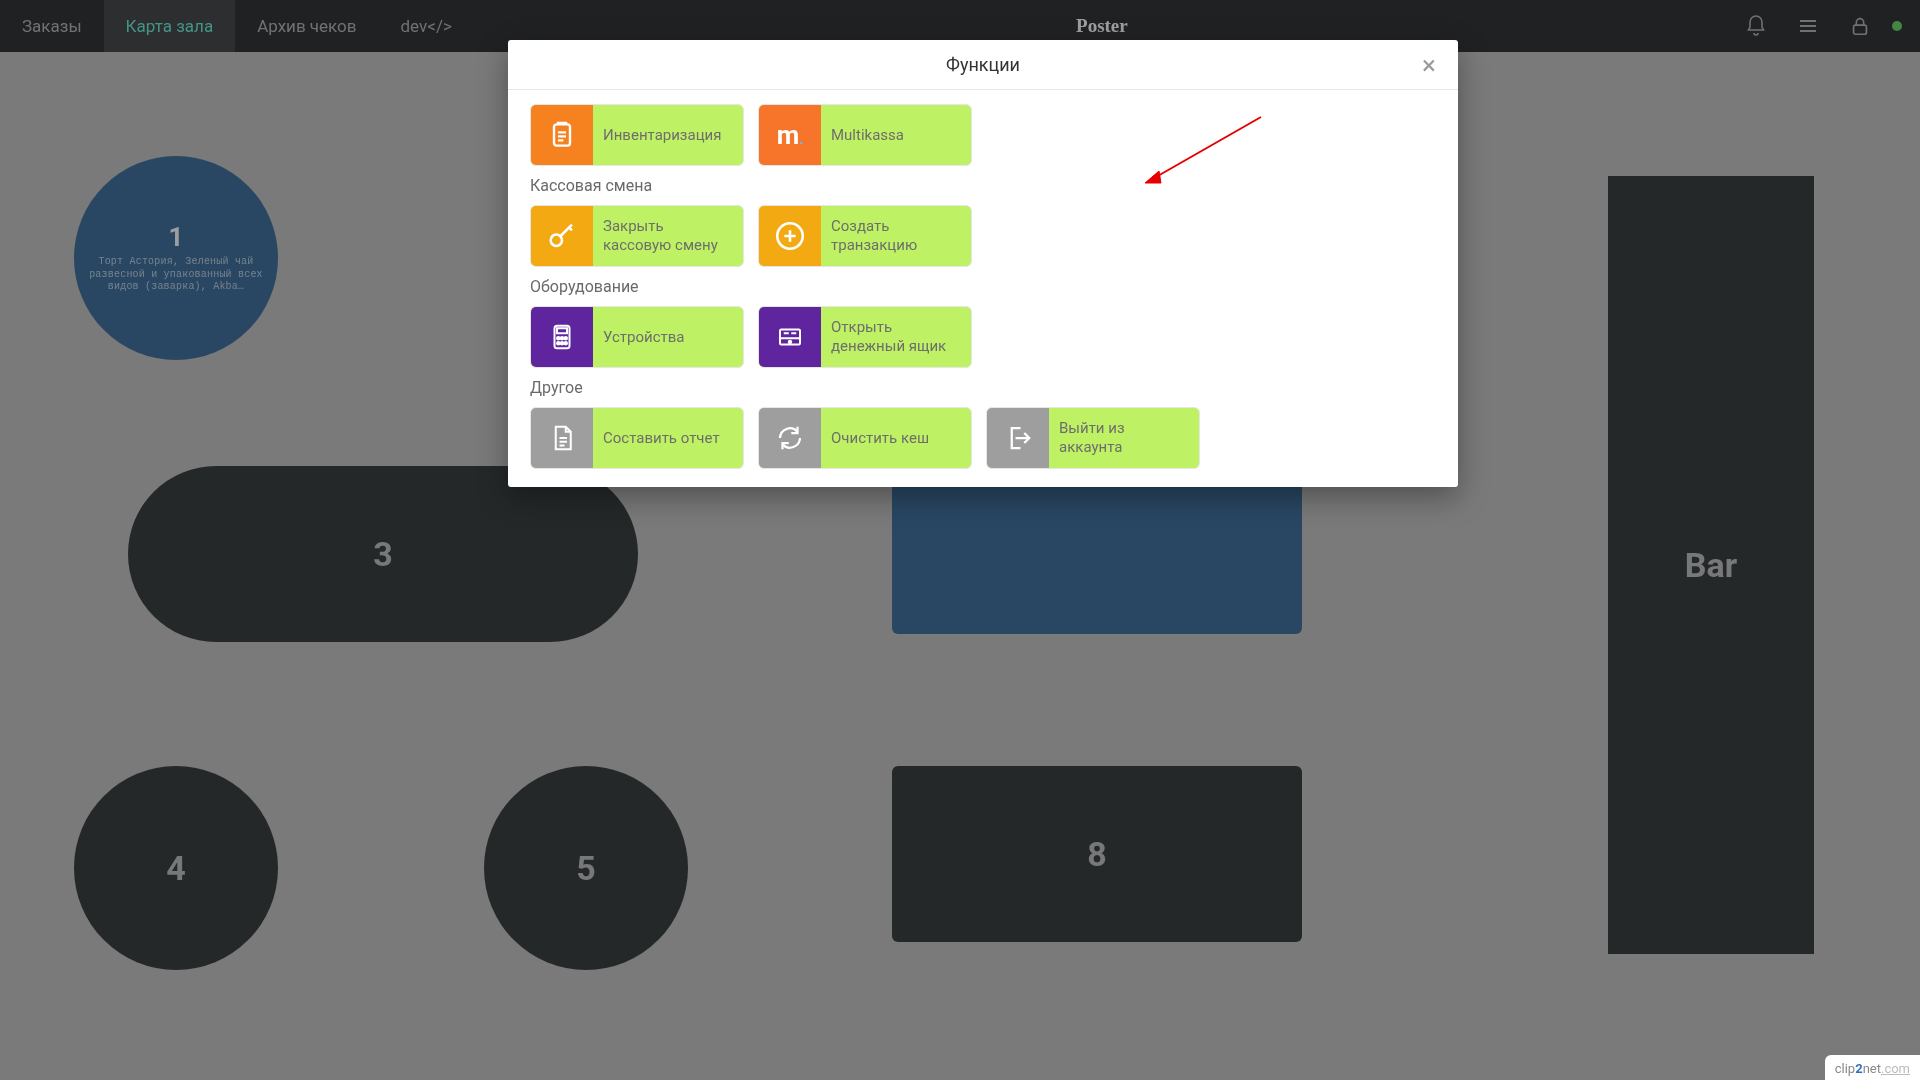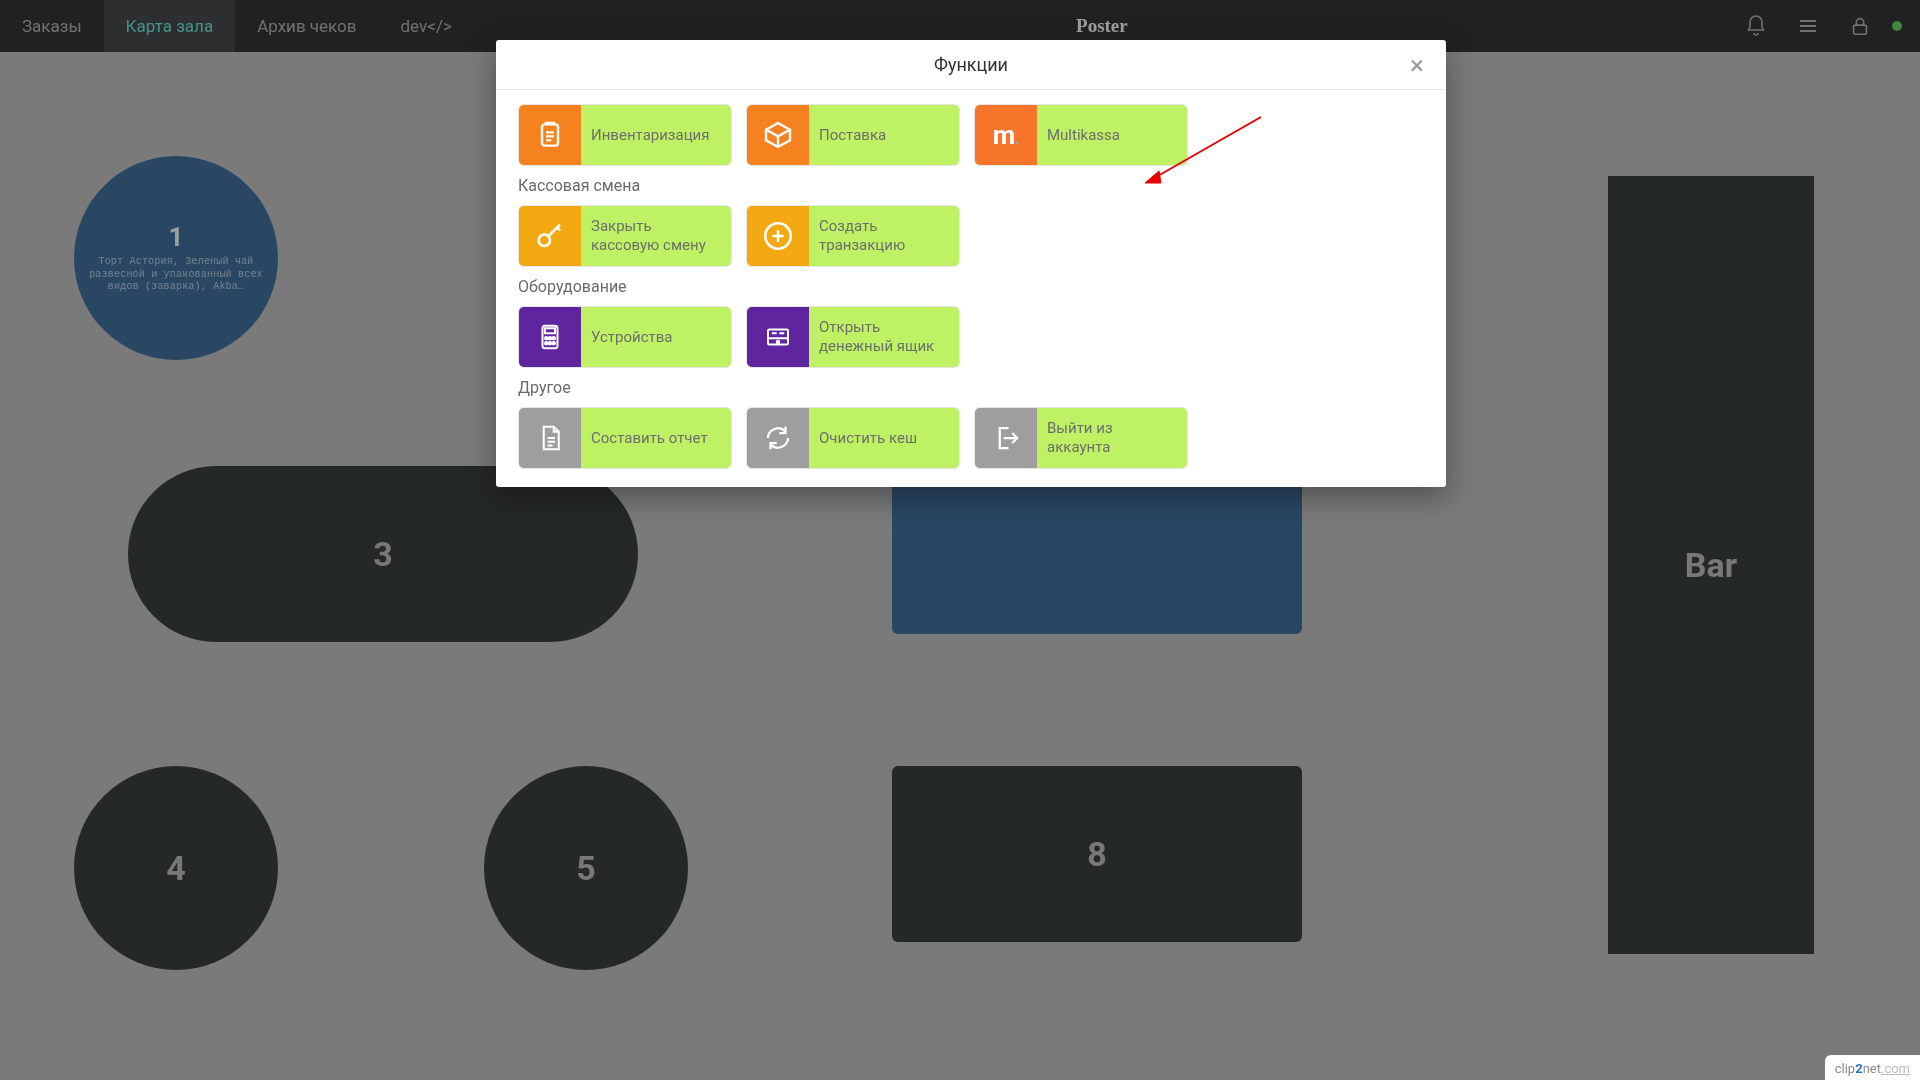--- a/index.html
+++ b/index.html
@@ -22,21 +22,21 @@
   .table.circle { border-radius:50%; }
   .table.pill { border-radius:100px; }
   .table .num { font-size:34px; }
   .table.occupied { background:#2a6294; color:#fff; }
   .table .details { font-size:10px; color:#b6cbe0; text-align:center; max-width:92%; line-height:1.25; margin-top:4px; font-weight:400; letter-spacing:.2px;font-family:Liberation Mono, monospace; }
 
   
   .overlay { position:absolute; inset:0; background:rgba(40,40,40,0.45); }
 
   
-  .modal { position:absolute; top:40px; left:496px; width:950px; background:#fff; border-radius:3px; box-shadow:0 10px 30px rgba(0,0,0,.35); }
+  .modal { position:absolute; top:40px; left:508px; width:950px; background:#fff; border-radius:3px; box-shadow:0 10px 30px rgba(0,0,0,.35); }
   .modal-head { height:50px; display:flex; align-items:center; justify-content:center; border-bottom:1px solid #e6e6e6; position:relative; }
   .modal-title { font-size:18px; color:#333; font-weight:400; }
   .modal-close { position:absolute; right:14px; top:10px; width:30px; height:30px; display:flex; align-items:center; justify-content:center; cursor:pointer; color:#9a9a9a; font-size:26px; }
   .modal-body { padding:14px 22px 18px 22px; max-height:500px; overflow-y:scroll; }
   .section-title { color:#6a6a6a; font-size:16px; margin:10px 0 10px 0; font-weight:400; }
 
   .row { display:flex; gap:14px; flex-wrap:wrap; }
   .card { width:214px; height:62px; background:#bef264; border:1px solid #e6e6e6; border-radius:6px; display:flex; align-items:center; overflow:hidden; cursor:pointer; }
   .card .icon { width:62px; height:62px; display:flex; align-items:center; justify-content:center; flex:0 0 62px; }
   .card .lbl { font-size:15px; color:#6e6e6e; line-height:1.25; padding:0 12px 0 10px; }
@@ -146,29 +146,20 @@
         <div class="icon orange">
           <svg width="32" height="32" viewBox="0 0 24 24" stroke-width="1.8">
               <rect x="6" y="4" width="12" height="16" rx="2"></rect>
               <path d="M9 4V3h6v1"></path>
               <path d="M9 10h6M9 13h6M9 16h4"></path>
             </svg>
         </div>
         <div class="lbl">Инвентаризация</div>
       </div>
       <div class="card">
-        <div class="icon orange">
-          <svg width="32" height="32" viewBox="0 0 24 24" stroke-width="1.8">
-              <path d="M12 3l9 5v8l-9 5-9-5V8z"></path>
-              <path d="M3 8l9 5 9-5M12 13v8"></path>
-            </svg>
-        </div>
-        <div class="lbl">Поставка</div>
-      </div>
-      <div class="card">
         <div class="icon orange2">
           <span style="color:#fff;font-weight:700;font-size:26px;">m<span style="color:#4fc8ff;font-size:14px;">.</span></span>
         </div>
         <div class="lbl">Multikassa</div>
       </div>
     </div>
 
     <div class="section-title">Кассовая смена</div>
     <div class="row">
       <div class="card">

